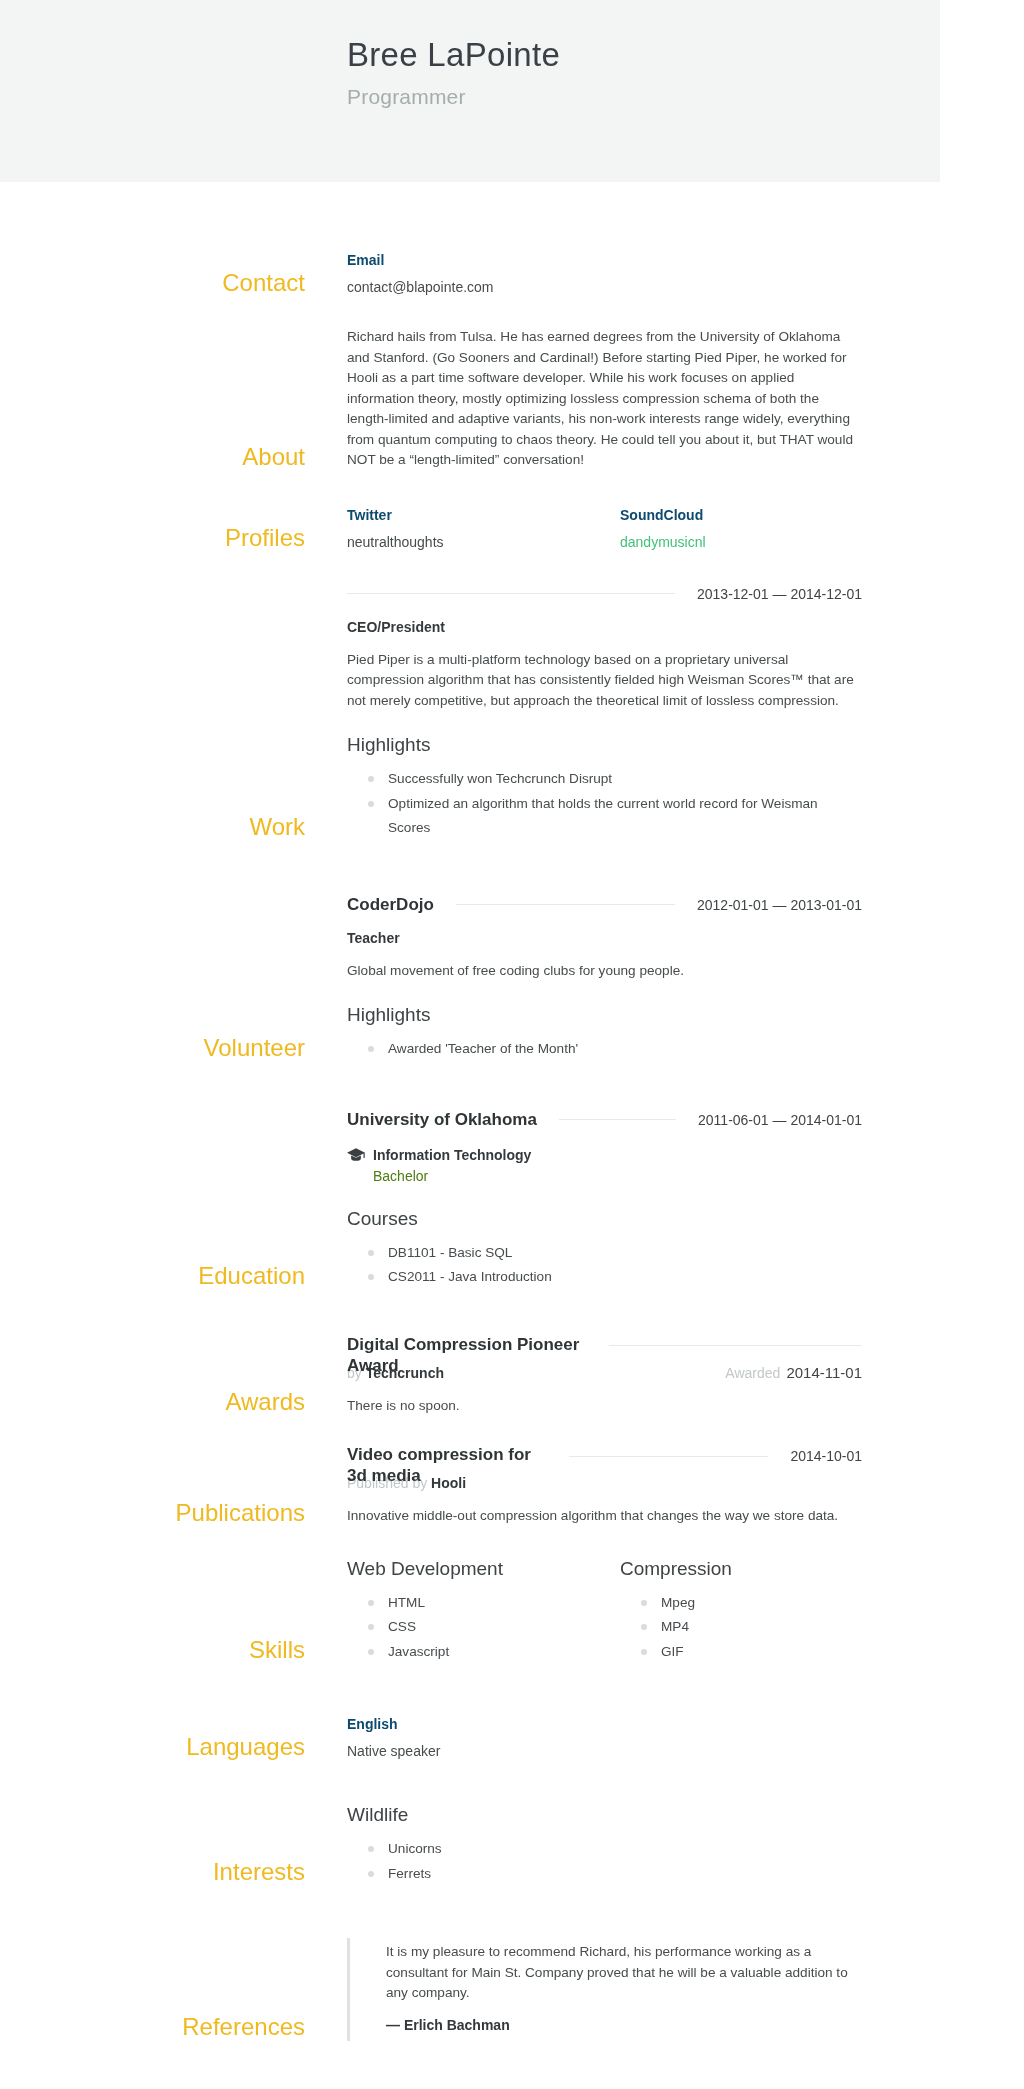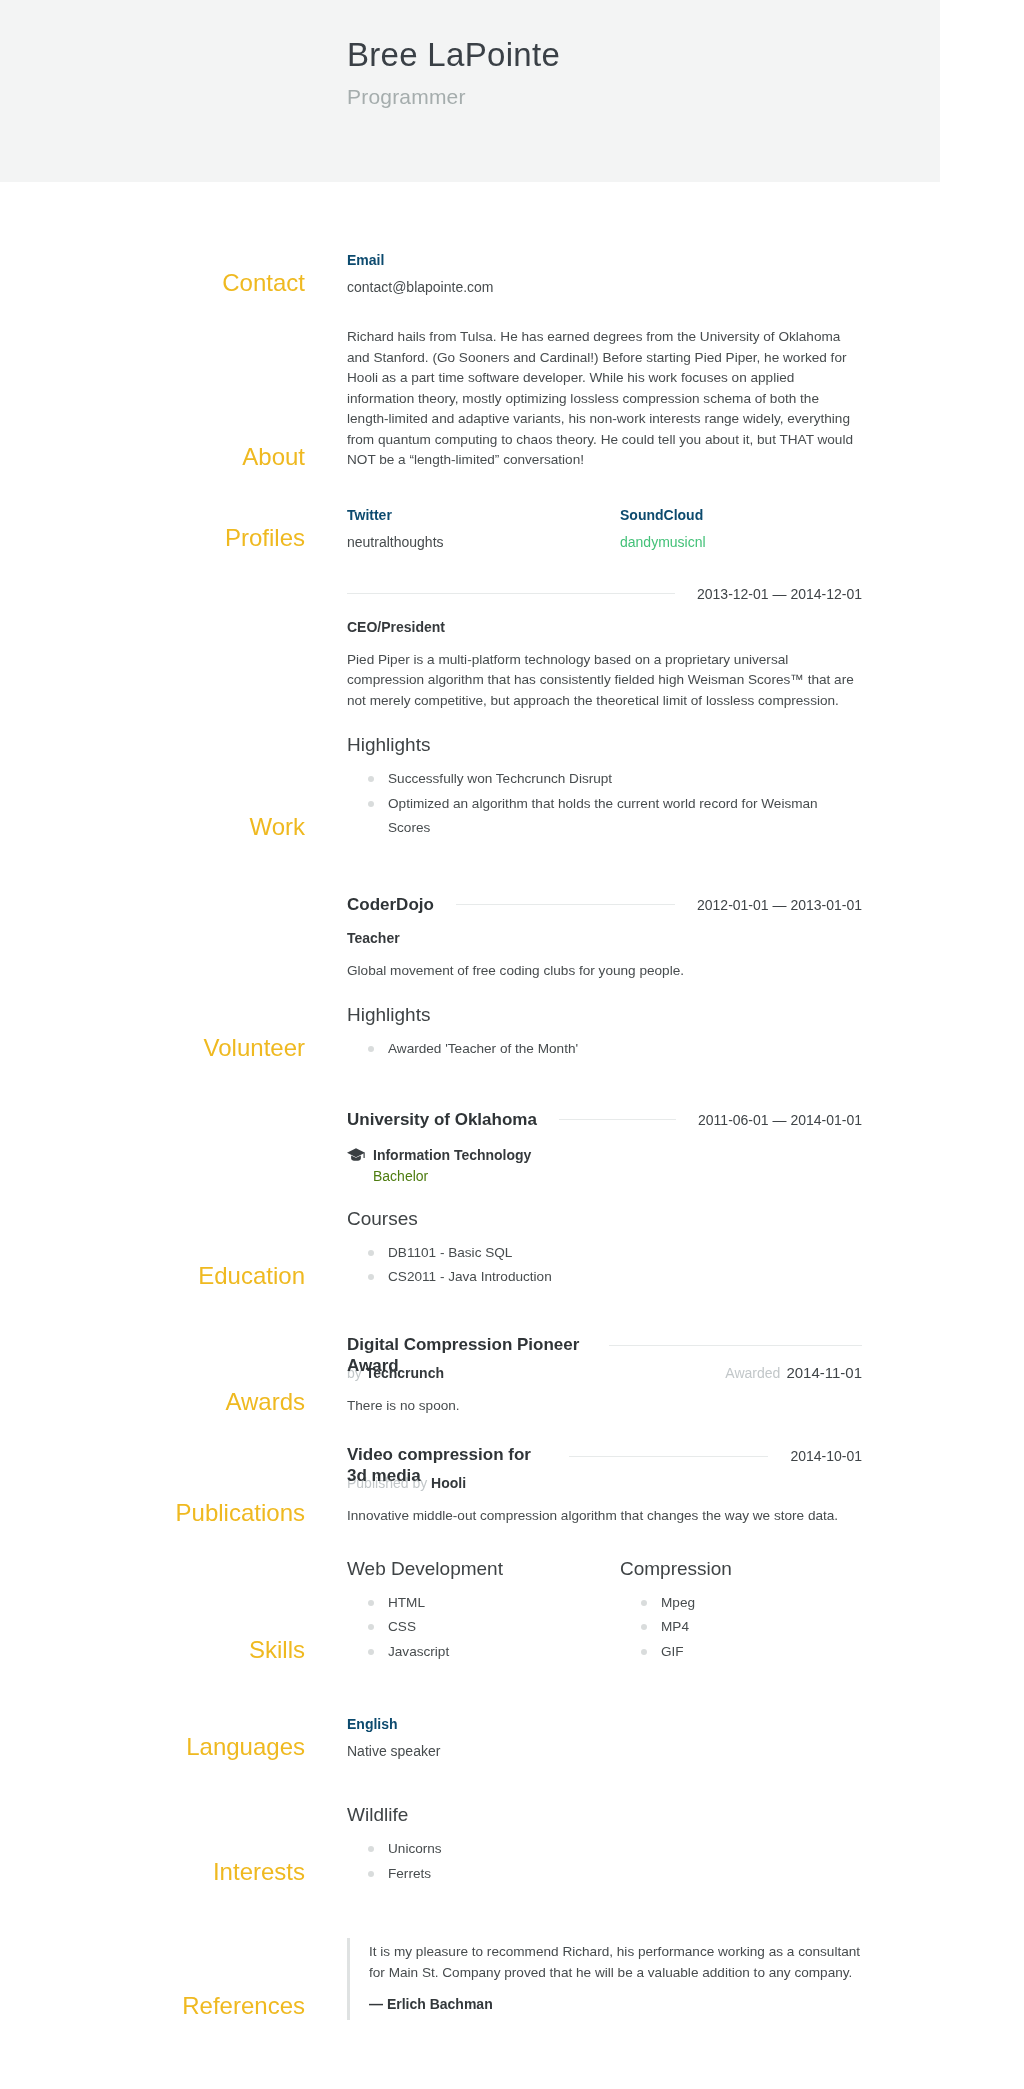--- a/index.html
+++ b/index.html
@@ -59,21 +59,21 @@
   .strong{font-weight:bold;color:#33383b;}
   .award-date-value{color:#3f4447;font-size:15px;margin-left:6px;}
 
   
   .degree-row{display:flex;align-items:center;margin-top:14px;}
   .cap-icon{width:18px;height:14px;margin-right:8px;flex:0 0 18px;display:inline-block;}
   .study-area{font-weight:bold;font-size:14px;color:#35393c;line-height:18px;}
   .study-type{font-size:14px;color:#4d7c0f;margin-top:3px;padding-left:26px;line-height:18px;}
 
   
-  blockquote.ref{margin:0;border-left:3px solid #dfe2e2;padding:4px 0 8px 19px;}
+  blockquote.ref{margin:0;border-left:3px solid #dfe2e2;padding:4px 0 8px 36px;}
   .attribution{font-weight:bold;font-size:14px;color:#33383b;margin-top:13px;}
 </style>
 </head>
 <body>
 
 <div class="page">
 
   <header class="hero">
     <h1>Bree LaPointe</h1>
     <h2>Programmer</h2>

